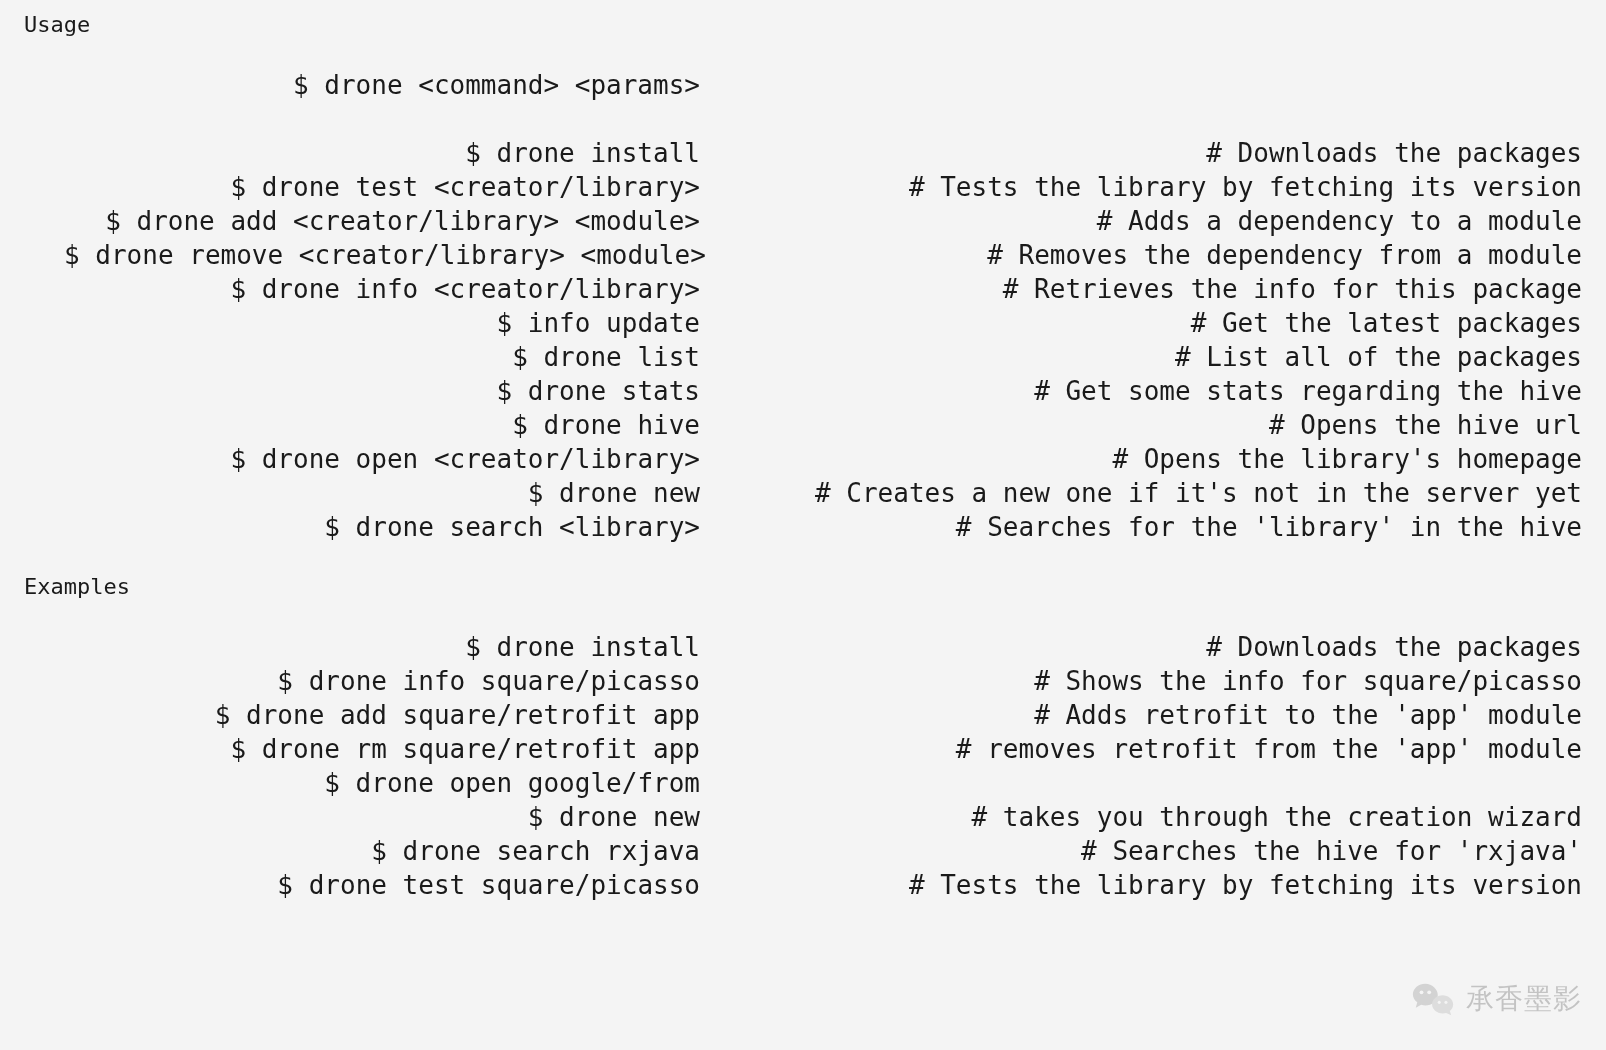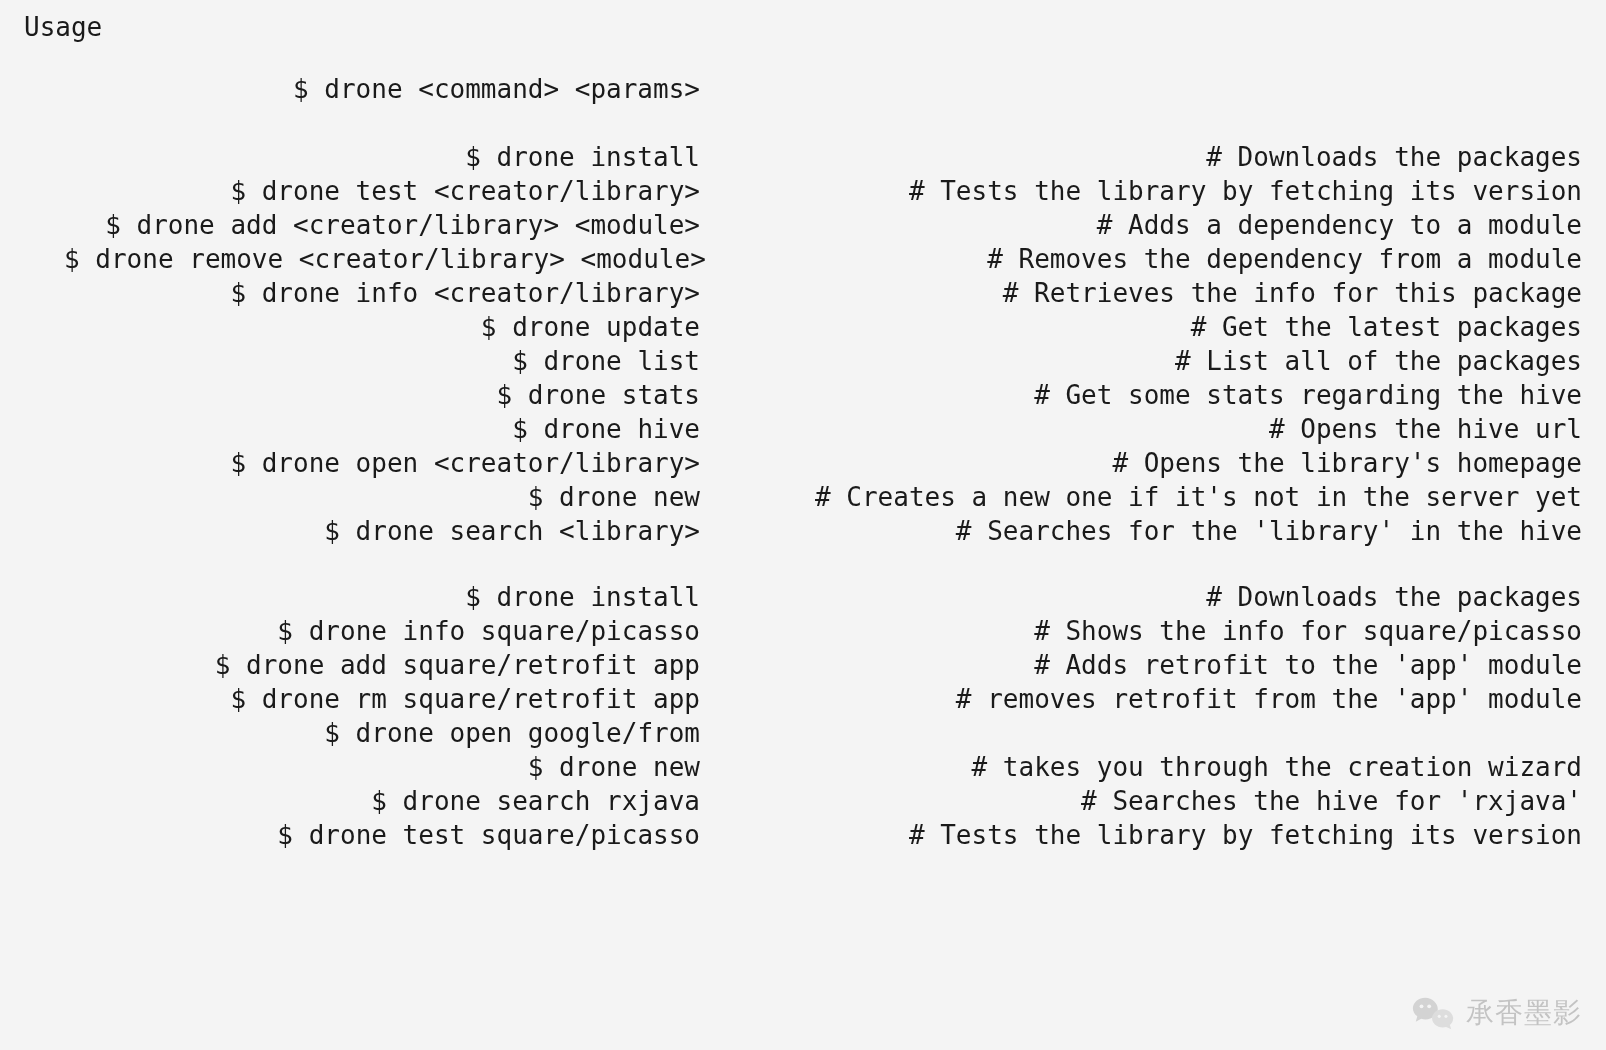--- a/index.html
+++ b/index.html
@@ -12,21 +12,21 @@
       height: 1050px;
       overflow: hidden;
       position: relative;
     }
     .page {
       padding: 10px 24px 20px 24px;
       line-height: 1.0;
       position: relative;
     }
     .heading {
-      font-size: 26px;
+      font-size: 22px;
       margin: 4px 0 32px 0;
       font-weight: normal;
     }
     .block {
       margin-left: 40px;
       margin-bottom: 32px;
     }
     .row {
       display: flex;
       font-size: 26px;
@@ -38,21 +38,21 @@
     .cmd {
       width: 636px;
       flex: 0 0 636px;
     }
     .cmt {
       flex: 1 1 auto;
     }
     .watermark {
       position: absolute;
       right: 24px;
-      bottom: 14px;
+      bottom: 28px;
       display: flex;
       align-items: center;
       gap: 10px;
       opacity: 0.30;
       color: #555;
       pointer-events: none;
     }
     .watermark .bubble {
       width: 46px;
       height: 46px;
@@ -77,30 +77,31 @@
     <div class="row">
       <span class="cmd">$ drone &lt;command&gt; &lt;params&gt;</span>
     </div>
     <div class="spacer"></div>
     <div id="usage-rows">
         <div class="row"><span class="cmd">$ drone install</span><span class="cmt"># Downloads the packages</span></div>
         <div class="row"><span class="cmd">$ drone test &lt;creator/library&gt;</span><span class="cmt"># Tests the library by fetching its version</span></div>
         <div class="row"><span class="cmd">$ drone add &lt;creator/library&gt; &lt;module&gt;</span><span class="cmt"># Adds a dependency to a module</span></div>
         <div class="row"><span class="cmd">$ drone remove &lt;creator/library&gt; &lt;module&gt;</span><span class="cmt"># Removes the dependency from a module</span></div>
         <div class="row"><span class="cmd">$ drone info &lt;creator/library&gt;</span><span class="cmt"># Retrieves the info for this package</span></div>
-        <div class="row"><span class="cmd">$ drone update</span><span class="cmt"># Get the latest packages</span></div>
+        <div class="row"><span class="cmd">$ info update</span><span class="cmt"># Get the latest packages</span></div>
         <div class="row"><span class="cmd">$ drone list</span><span class="cmt"># List all of the packages</span></div>
         <div class="row"><span class="cmd">$ drone stats</span><span class="cmt"># Get some stats regarding the hive</span></div>
         <div class="row"><span class="cmd">$ drone hive</span><span class="cmt"># Opens the hive url</span></div>
         <div class="row"><span class="cmd">$ drone open &lt;creator/library&gt;</span><span class="cmt"># Opens the library's homepage</span></div>
         <div class="row"><span class="cmd">$ drone new</span><span class="cmt"># Creates a new one if it's not in the server yet</span></div>
         <div class="row"><span class="cmd">$ drone search &lt;library&gt;</span><span class="cmt"># Searches for the 'library' in the hive</span></div>
       </div>
   </div>
 
+  <div class="heading">Examples</div>
 
   <div class="block">
     <div id="examples-rows">
         <div class="row"><span class="cmd">$ drone install</span><span class="cmt"># Downloads the packages</span></div>
         <div class="row"><span class="cmd">$ drone info square/picasso</span><span class="cmt"># Shows the info for square/picasso</span></div>
         <div class="row"><span class="cmd">$ drone add square/retrofit app</span><span class="cmt"># Adds retrofit to the 'app' module</span></div>
         <div class="row"><span class="cmd">$ drone rm square/retrofit app</span><span class="cmt"># removes retrofit from the 'app' module</span></div>
         <div class="row"><span class="cmd">$ drone open google/from</span></div>
         <div class="row"><span class="cmd">$ drone new</span><span class="cmt"># takes you through the creation wizard</span></div>
         <div class="row"><span class="cmd">$ drone search rxjava</span><span class="cmt"># Searches the hive for 'rxjava'</span></div>

